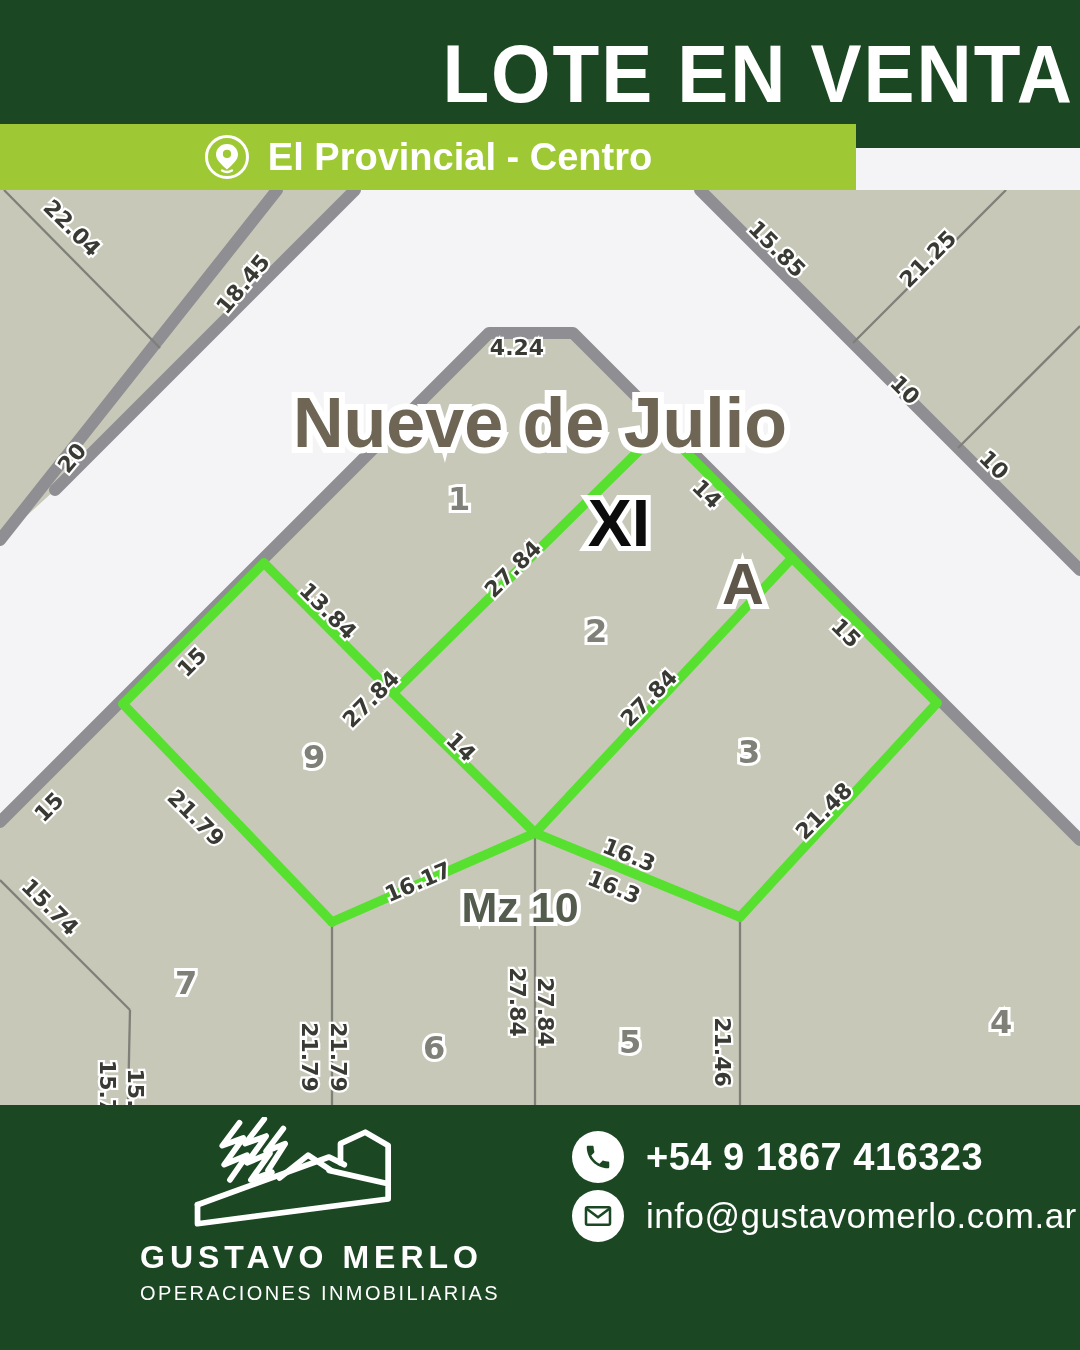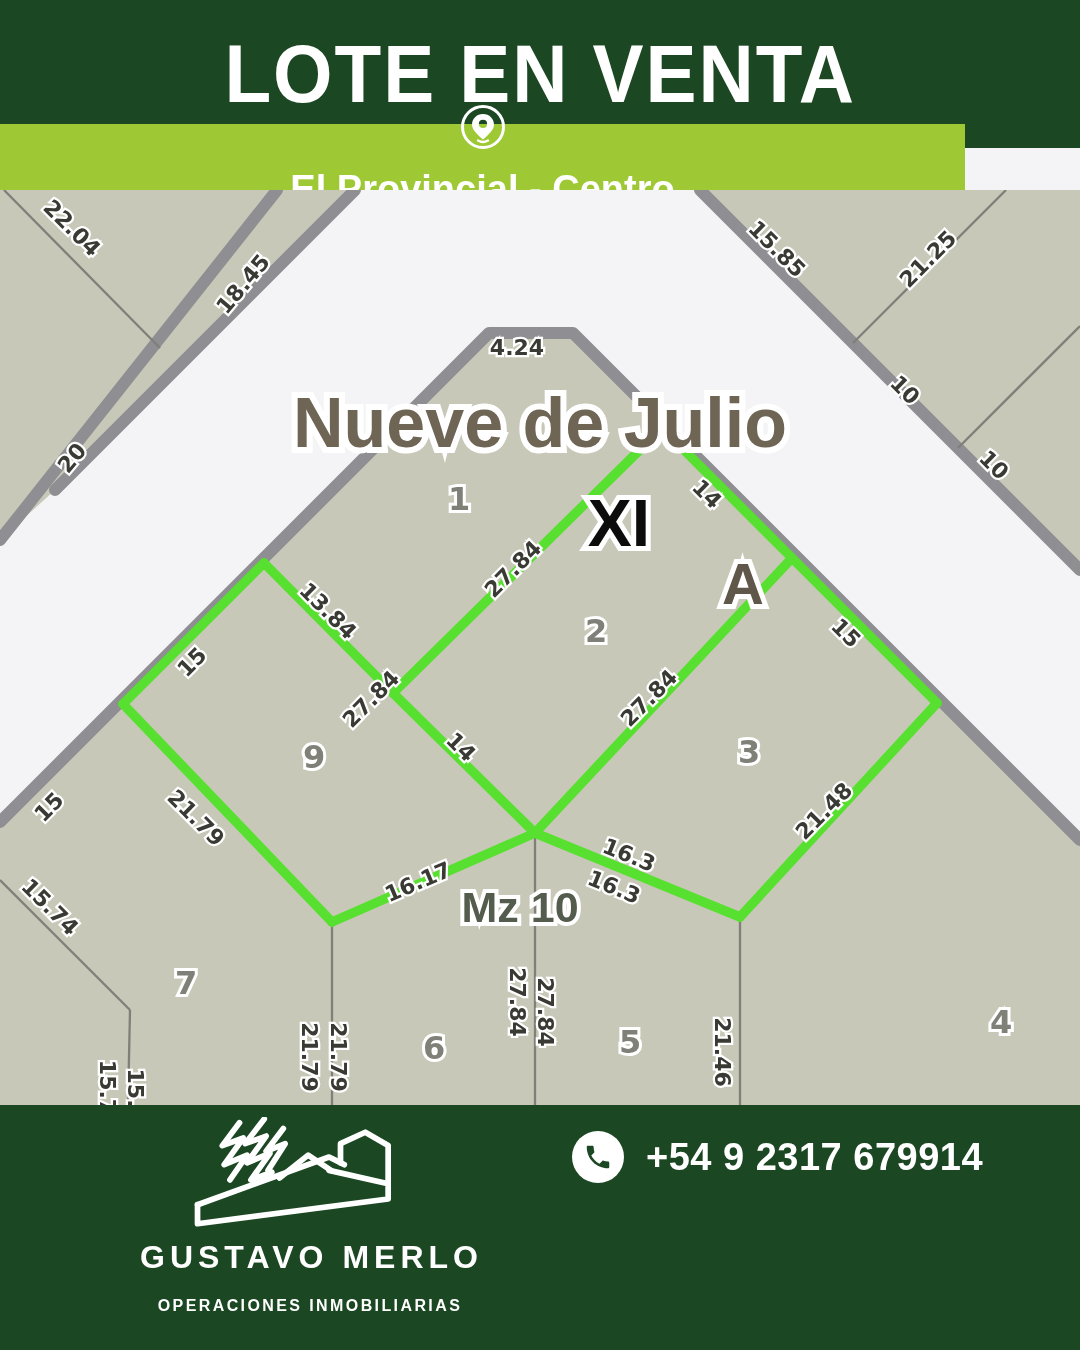--- a/index.html
+++ b/index.html
@@ -1,24 +1,24 @@
 <!DOCTYPE html>
 <html><head>
 <meta charset="utf-8">
 <style>
   html,body{margin:0;padding:0;background:#2b2b2b;}
   .page{position:relative;width:1080px;height:1350px;overflow:hidden;background:#f4f4f6;
         font-family:"Liberation Sans",sans-serif;}
   
   .header{position:absolute;left:0;top:0;width:1080px;height:148px;background:#1b4723;
-          display:flex;align-items:center;justify-content:center;}
+          display:flex;align-items:center;justify-content:flex-end;}
   .header h1{margin:0;color:#ffffff;font-size:78px;font-weight:700;letter-spacing:2px;
              transform:scale(.98,1.05);}
-  .loc-bar{position:absolute;left:0;top:124px;width:965px;height:66px;background:#9ec935;
-           display:flex;align-items:center;justify-content:center;gap:18px;flex-direction:column;}
+  .loc-bar{position:absolute;left:0;top:124px;width:856px;height:66px;background:#9ec935;
+           display:flex;align-items:center;justify-content:center;gap:18px;}
   .loc-bar .txt{color:#ffffff;font-size:38px;font-weight:700;}
   .pin-wrap{width:46px;height:46px;flex:0 0 auto;}
   
   .map{position:absolute;left:0;top:190px;width:1080px;height:915px;background:#f4f4f6;}
   .map svg{display:block;}
   .m-label{font-family:"DejaVu Sans",sans-serif;font-size:22px;font-weight:700;fill:#3a3a35;
            stroke:#ffffff;stroke-width:4.5px;paint-order:stroke;}
   .lot-num{font-family:"DejaVu Sans",sans-serif;font-size:32px;font-weight:700;fill:#7f8077;
            stroke:#ffffff;stroke-width:6px;paint-order:stroke;}
   .street-name{font-family:"Liberation Sans",sans-serif;font-size:70px;font-weight:700;fill:#6e6555;
@@ -27,21 +27,21 @@
            stroke:#ffffff;stroke-width:10px;paint-order:stroke;}
   .lot-letter{font-family:"Liberation Sans",sans-serif;font-size:58px;font-weight:700;fill:#5e574a;
            stroke:#ffffff;stroke-width:10px;paint-order:stroke;}
   .block-label{font-family:"Liberation Sans",sans-serif;font-size:43px;font-weight:700;fill:#535c4d;
            stroke:#ffffff;stroke-width:8px;paint-order:stroke;}
   
   .footer{position:absolute;left:0;top:1105px;width:1080px;height:245px;background:#1b4723;color:#fff;}
   .brand{position:absolute;left:140px;top:12px;width:340px;text-align:center;}
   .brand svg{display:block;margin:0 auto;}
   .brand-name{font-size:32px;font-weight:700;letter-spacing:5px;white-space:nowrap;}
-  .brand-tag{font-size:16px;font-weight:700;letter-spacing:2.4px;margin-top:21px;white-space:nowrap;}
+  .brand-tag{font-size:20px;font-weight:400;letter-spacing:2.4px;margin-top:6px;white-space:nowrap;}
   .contacts{position:absolute;left:572px;top:26px;display:flex;flex-direction:column;gap:7px;}
   .c-row{display:flex;align-items:center;gap:22px;height:52px;}
   .c-ico{width:52px;height:52px;border-radius:50%;background:#ffffff;flex:0 0 auto;
          display:flex;align-items:center;justify-content:center;}
   .c-txt{font-size:35px;font-weight:400;letter-spacing:.5px;}
   .c-txt.bold{font-size:38px;font-weight:700;}
 </style>
 </head>
 <body>
 
@@ -150,18 +150,27 @@
       <div class="brand-tag">OPERACIONES INMOBILIARIAS</div>
     </div>
 
     <div class="contacts">
       <div class="c-row">
         <span class="c-ico">
           <svg width="30" height="30" viewBox="0 0 24 24">
             <path fill="#1b4723" d="M6.62 10.79c1.44 2.83 3.76 5.14 6.59 6.59l2.2-2.21c.27-.27.67-.36 1.02-.24 1.12.37 2.33.57 3.57.57.55 0 1 .45 1 1V20c0 .55-.45 1-1 1-9.39 0-17-7.61-17-17 0-.55.45-1 1-1h3.5c.55 0 1 .45 1 1 0 1.25.2 2.45.57 3.57.11.35.03.74-.25 1.02l-2.2 2.2z"></path>
           </svg>
         </span>
-        <span class="c-txt bold">+54 9 2317 679914</span>
+        <span class="c-txt bold">+54 9 1867 416323</span>
+      </div>
+      <div class="c-row">
+        <span class="c-ico">
+          <svg width="32" height="32" viewBox="0 0 24 24" fill="none" stroke="#1b4723" stroke-width="1.9" stroke-linejoin="round">
+            <rect x="3" y="5.5" width="18" height="13" rx="1"></rect>
+            <path d="M3.5,6.5 L12,13 L20.5,6.5"></path>
+          </svg>
+        </span>
+        <span class="c-txt">info@gustavomerlo.com.ar</span>
       </div>
     </div>
   </div>
 
 </div>
 
 </body></html>

